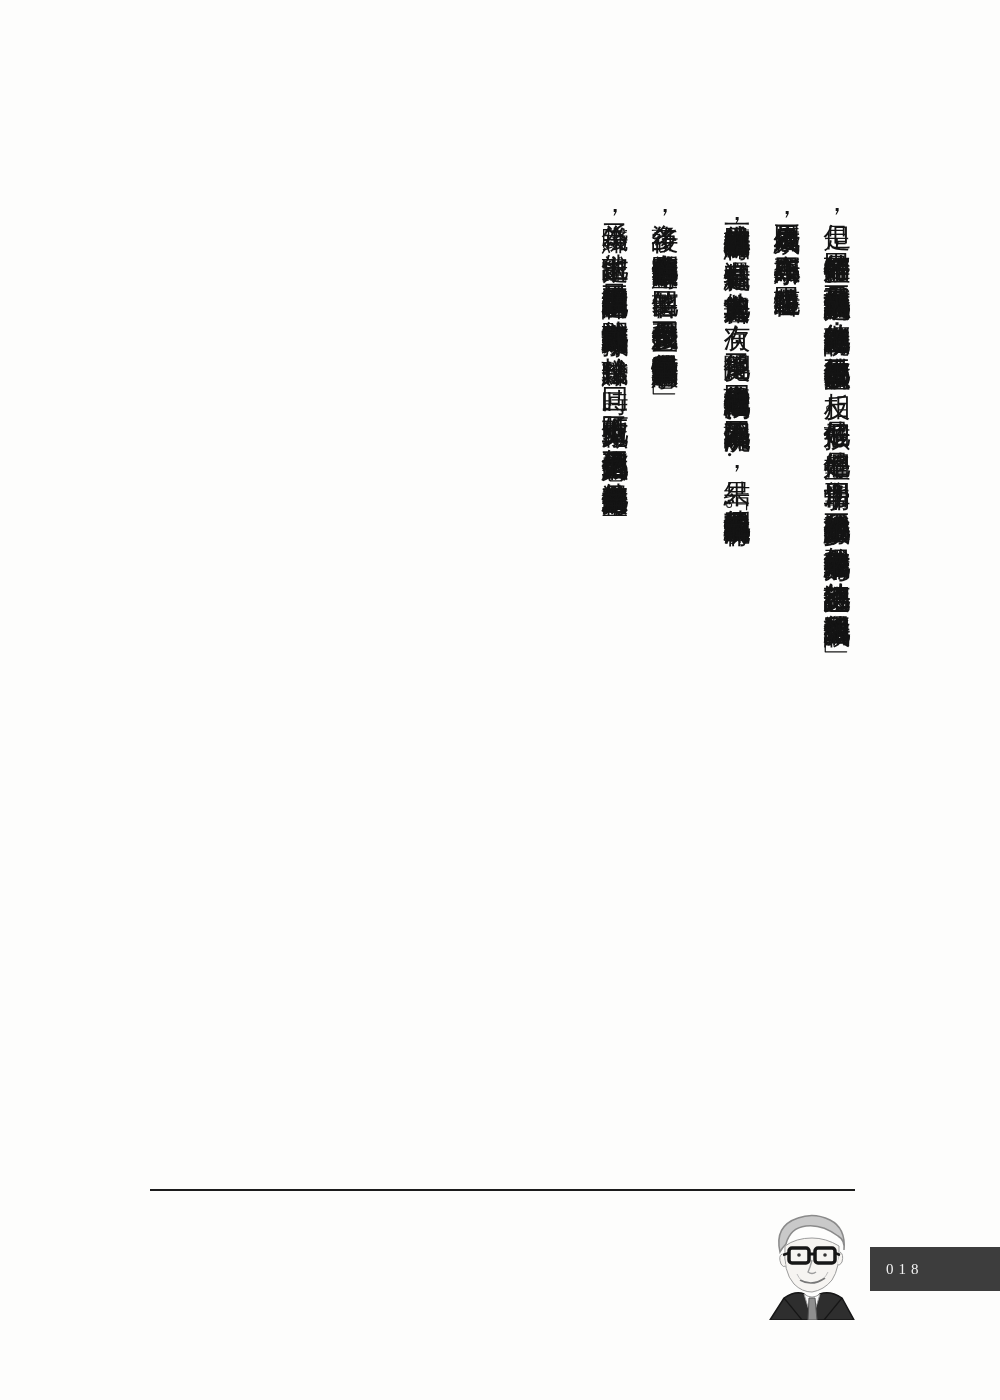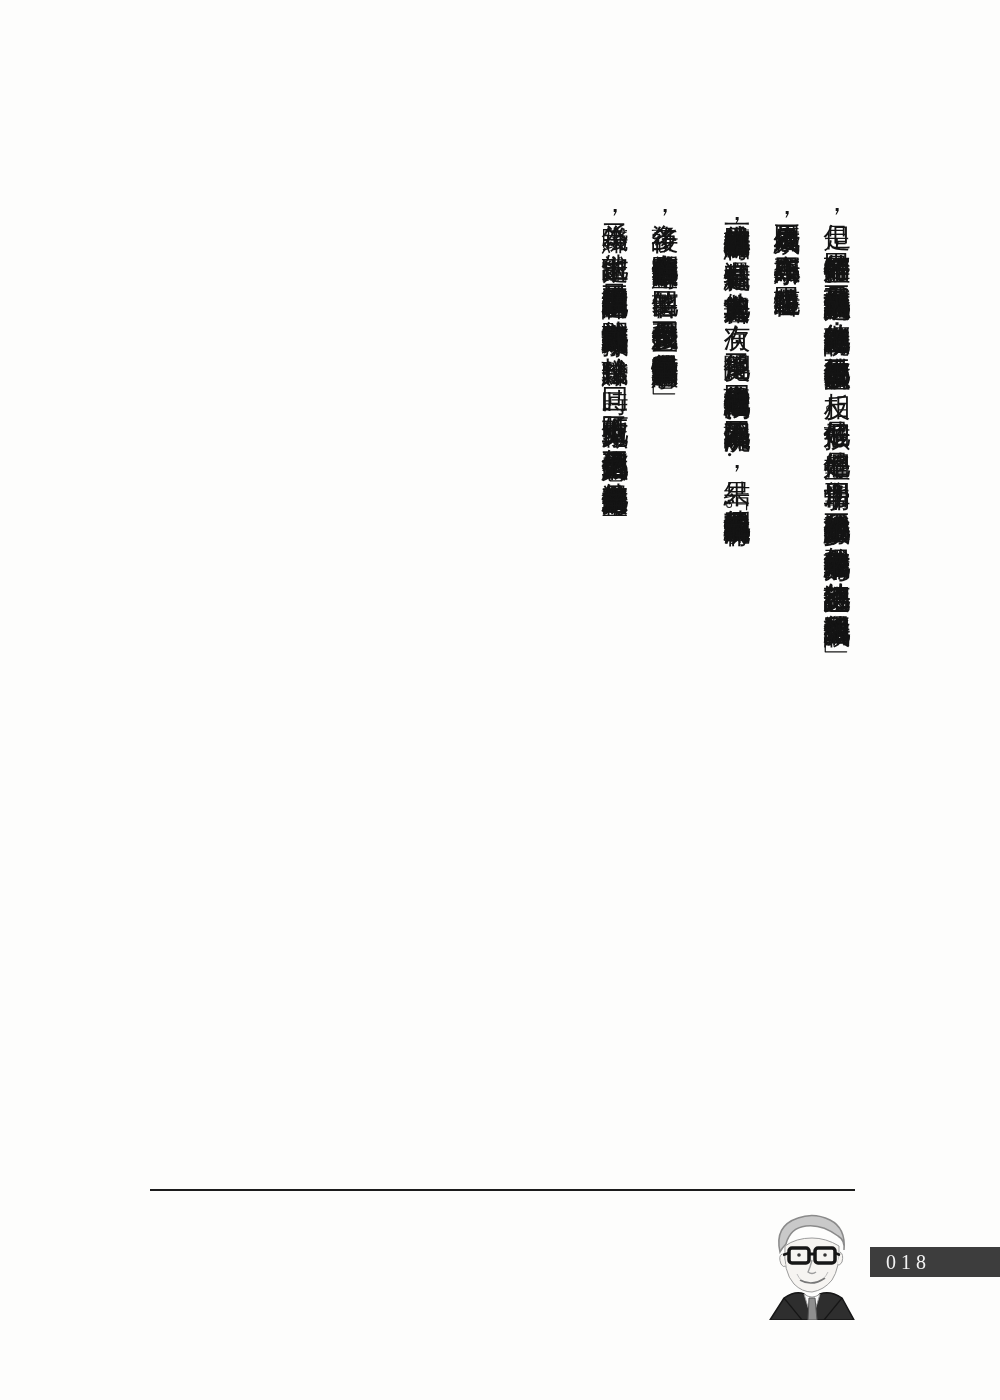--- a/index.html
+++ b/index.html
@@ -46,27 +46,27 @@
     left: 768px;
     top: 1210px;
     width: 88px;
     height: 110px;
   }
   .page-badge {
     position: absolute;
     left: 870px;
     top: 1247px;
     width: 130px;
-    height: 30px;
+    height: 44px;
     background: #3d3d3d;
     color: #f2f2f2;
     display: flex;
     align-items: center;
     padding-left: 16px;
-    font-size: 20px;
+    font-size: 15px;
     letter-spacing: 5px;
     font-family: "Liberation Serif", "DejaVu Serif", serif;
   }
 </style>
 </head>
 <body>
 
 <div class="page">
 
   <div class="text-block">

